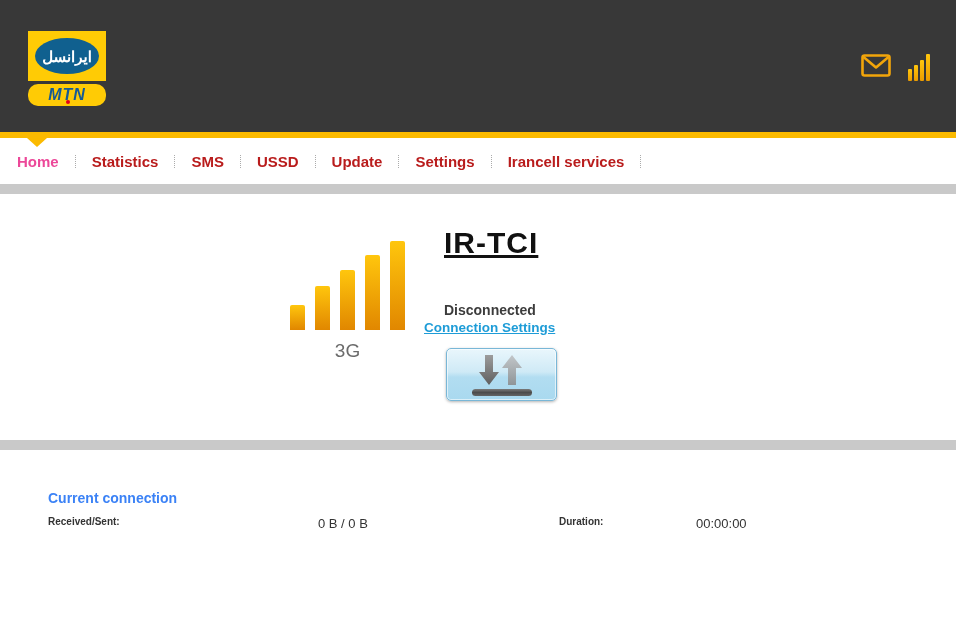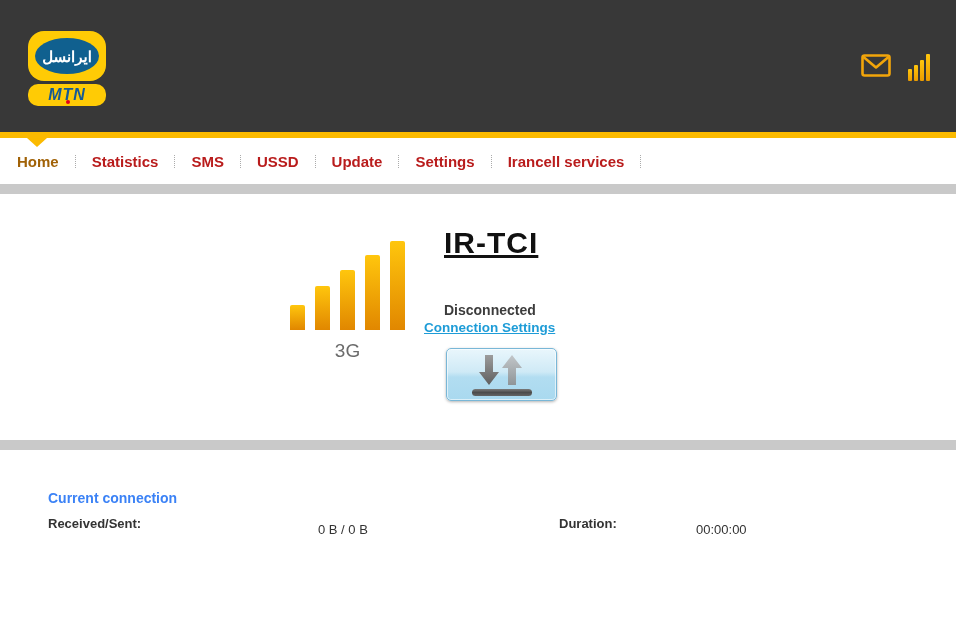--- a/index.html
+++ b/index.html
@@ -3,39 +3,39 @@
 <meta charset="utf-8">
 <style>
   * { margin:0; padding:0; box-sizing:border-box; }
   html,body { background:#fff; }
   body { font-family:"Liberation Sans", sans-serif; }
   .page { position:relative; width:956px; height:643px; background:#fff; overflow:hidden; }
 
   
   .header { position:relative; width:100%; height:132px; background:#383838; }
   .logo { position:absolute; left:28px; top:31px; width:78px; height:75px; }
-  .logo-top { width:78px; height:50px; background:#ffcb05; display:flex; align-items:center; justify-content:center;border-radius:16px; }
+  .logo-top { width:78px; height:50px; background:#ffcb05; display:flex; align-items:center; justify-content:center; }
   .logo-ellipse { width:64px; height:36px; background:#10608f; border-radius:50%; display:flex; align-items:center; justify-content:center; }
   .logo-farsi { color:#fff; font-size:15px; font-weight:bold; line-height:1; }
   .logo-gap { width:78px; height:3px; background:#383838; }
   .logo-bottom { position:relative; width:78px; height:22px; background:#ffcb05; display:flex; align-items:center; justify-content:center;border-radius:10px; }
   .mtn-text { color:#155a96; font-size:16px; font-weight:bold; font-style:italic; letter-spacing:1px; line-height:1; }
   .red-dot { position:absolute; left:38px; bottom:2px; width:4px; height:4px; background:#e3001b; border-radius:50%; }
   .header-icons { position:absolute; right:26px; top:53px; display:flex; align-items:flex-end; gap:11px; }
   .mail-wrap { display:block; cursor:pointer; }
   .sig-bars { display:flex; align-items:flex-end; gap:2px; height:28px; }
   .sig-bars i { display:block; width:4px; background:linear-gradient(#ffc60d,#eb9b00); border-radius:1px; } .sb2{height:12px;}
 
   
   .yellow-strip { width:100%; height:6px; background:#fbba00; }
   .nav { position:relative; width:100%; height:46px; background:#fff; display:flex; align-items:center; padding-left:17px; }
   .nav-pointer { position:absolute; top:0; left:27px; width:0; height:0;
                  border-left:10px solid transparent; border-right:10px solid transparent; border-top:9px solid #fbba00; }
   .nav-item { font-size:15px; font-weight:bold; color:#b91c1c; text-decoration:none; cursor:pointer; white-space:nowrap; }
-  .nav-item.active { color:#a16207; }
+  .nav-item.active { color:#ec4899; }
   .nav-sep { width:0; height:13px; border-left:1px dotted #ababab; margin:0 16px; }
 
   .gray-band { width:100%; height:10px; background:#c9c9c9; }
 
   
   .main-panel { position:relative; width:100%; height:246px; background:#fff; }
   .signal-big { position:absolute; left:290px; top:47px; width:115px; height:89px; display:flex; align-items:flex-end; gap:10px; }
   .signal-big i { display:block; width:15px; background:linear-gradient(#ffc60d,#e18700); border-radius:2px 2px 0 0; }
   .bb1{height:25px;} .bb2{height:44px;} .bb3{height:60px;} .bb4{height:75px;} .bb5{height:89px;}
   .tech-label { position:absolute; left:290px; top:146px; width:115px; text-align:center; font-size:19px; color:#6b6b6b; }
@@ -44,22 +44,22 @@
   .conn-link { position:absolute; left:424px; top:126px; font-size:13.5px; font-weight:bold; color:#1e9cd7; text-decoration:underline; cursor:pointer; }
   .connect-btn { position:absolute; left:446px; top:154px; width:111px; height:53px;
                  background:linear-gradient(#e9f6fc 0%, #cfeaf6 45%, #b2ddf1 55%, #a9d9ef 100%);
                  border:1px solid #79b7d7; border-radius:5px;
                  box-shadow:0 1px 3px rgba(0,0,0,.3), inset 0 0 0 1px rgba(255,255,255,.6);
                  cursor:pointer; display:flex; align-items:center; justify-content:center; padding:0; }
 
   
   .bottom-section { position:relative; width:100%; height:193px; background:#fff; }
   .section-title { position:absolute; left:48px; top:40px; font-size:14px; font-weight:bold; color:#3b82f6; }
-  .stat-label { position:absolute; top:66px; font-size:13px; font-weight:bold; color:#333; }
-  .stat-value { position:absolute; top:72px; font-size:13px; color:#333; }
+  .stat-label { position:absolute; top:66px; font-size:10px; font-weight:bold; color:#333; }
+  .stat-value { position:absolute; top:66px; font-size:13px; color:#333; }
   .lbl-rs { left:48px; } .val-rs { left:318px; } .lbl-dur { left:559px; } .val-dur { left:696px; }
 </style>
 </head>
 <body>
 
 <div class="page">
 
   <header class="header">
     <div class="logo">
       <div class="logo-top">

